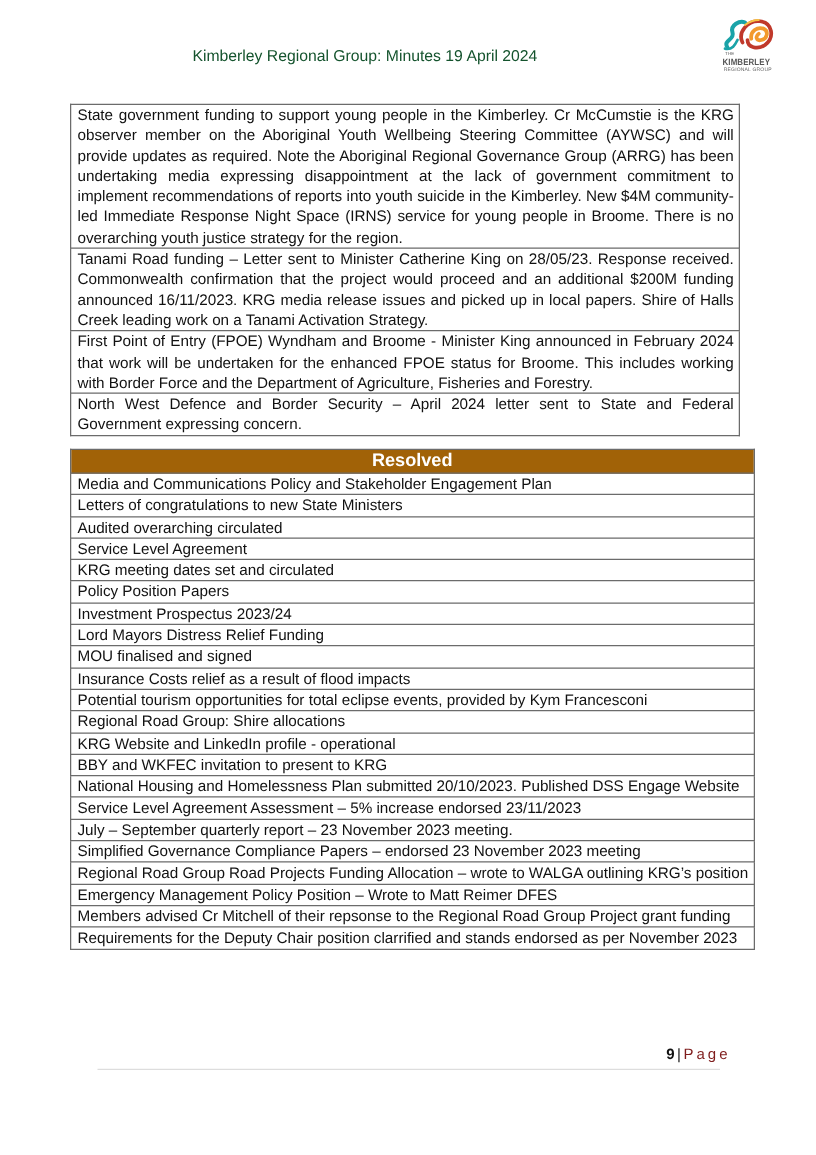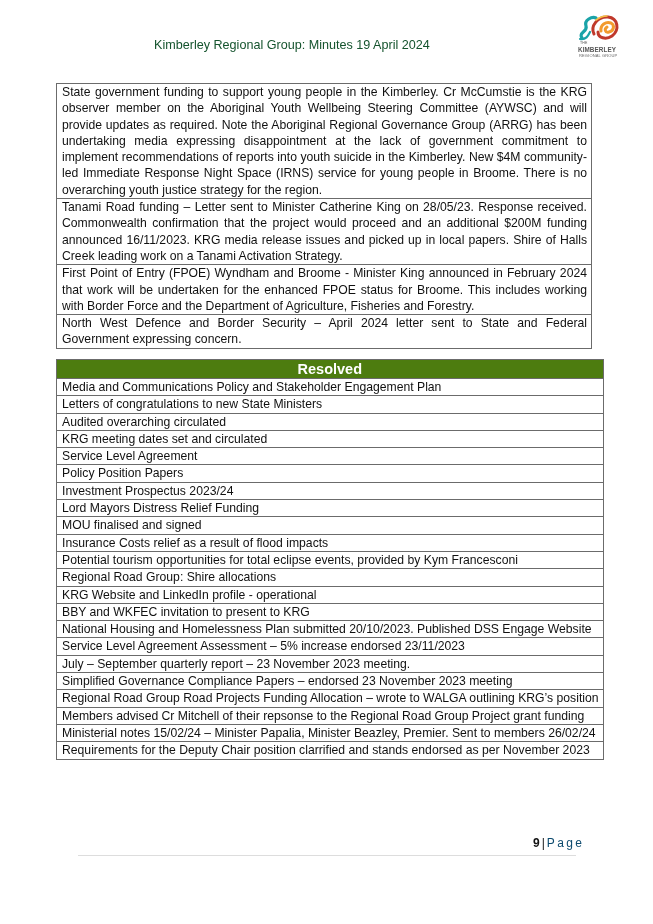--- a/index.html
+++ b/index.html
@@ -101,21 +101,21 @@
 
     .footer-page {
       position: absolute;
       left: 533px;
       top: 836px;
       font-size: 12px;
       white-space: nowrap;
     }
     .footer-page .num { color: #111; font-weight: bold; }
     .footer-page .sep { color: #111; margin: 0 2px 0 2px; }
-    .footer-page .word { color: #0c4a6e; letter-spacing: 2.4px; }
+    .footer-page .word { color: #7f1d1d; letter-spacing: 2.4px; }
     .footer-line {
       position: absolute;
       left: 78px;
       top: 855px;
       width: 498px;
       height: 0;
       border-top: 1px solid #dddddd;
     }
   </style>
 </head>
@@ -149,40 +149,40 @@
     </tr>
     <tr>
       <td>North West Defence and Border Security – April 2024 letter sent to State and Federal Government expressing concern.</td>
     </tr>
   </tbody>
 </table>
 
 <table class="doc" id="resolved-table">
   <thead>
     <tr>
-      <th style="background: #4d7c0f;">Resolved</th>
+      <th style="background: #a16207;">Resolved</th>
     </tr>
   </thead>
   <tbody>
     <tr>
         <td>Media and Communications Policy and Stakeholder Engagement Plan</td>
       </tr>
     <tr>
         <td>Letters of congratulations to new State Ministers</td>
       </tr>
     <tr>
         <td>Audited overarching circulated</td>
       </tr>
     <tr>
+        <td>Service Level Agreement</td>
+      </tr>
+    <tr>
         <td>KRG meeting dates set and circulated</td>
       </tr>
     <tr>
-        <td>Service Level Agreement</td>
-      </tr>
-    <tr>
         <td>Policy Position Papers</td>
       </tr>
     <tr>
         <td>Investment Prospectus 2023/24</td>
       </tr>
     <tr>
         <td>Lord Mayors Distress Relief Funding</td>
       </tr>
     <tr>
         <td>MOU finalised and signed</td>
@@ -211,24 +211,24 @@
     <tr>
         <td>July – September quarterly report – 23 November 2023 meeting.</td>
       </tr>
     <tr>
         <td>Simplified Governance Compliance Papers – endorsed 23 November 2023 meeting</td>
       </tr>
     <tr>
         <td>Regional Road Group Road Projects Funding Allocation – wrote to WALGA outlining KRG’s position</td>
       </tr>
     <tr>
+        <td>Emergency Management Policy Position – Wrote to Matt Reimer DFES</td>
+      </tr>
+    <tr>
         <td>Members advised Cr Mitchell of their repsonse to the Regional Road Group Project grant funding</td>
-      </tr>
-    <tr>
-        <td>Ministerial notes 15/02/24 – Minister Papalia, Minister Beazley, Premier. Sent to members 26/02/24</td>
       </tr>
     <tr>
         <td>Requirements for the Deputy Chair position clarrified and stands endorsed as per November 2023</td>
       </tr>
   </tbody>
 </table>
 
 <div class="footer-page">
   <span class="num">9</span><span class="sep">|</span><span class="word">Page</span>
 </div>

